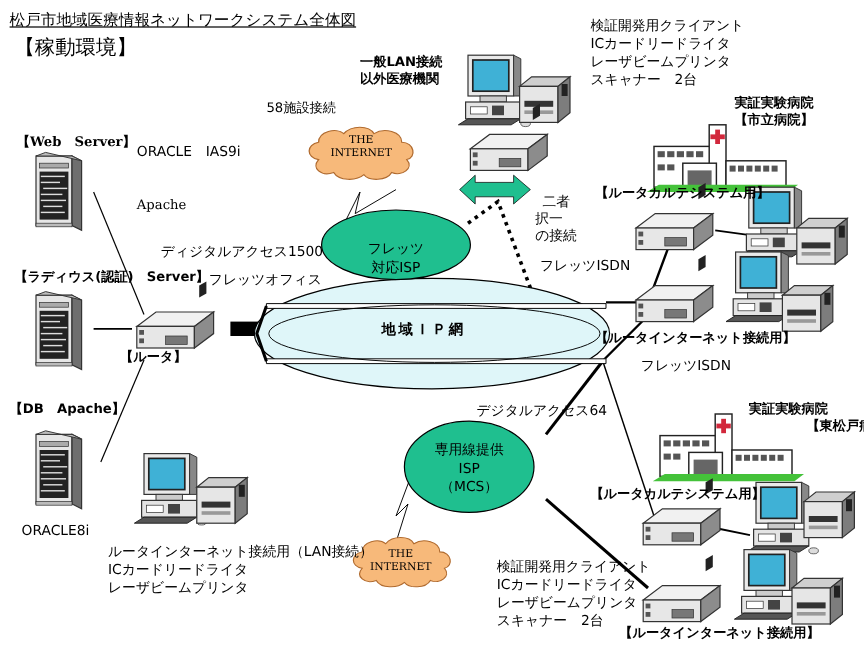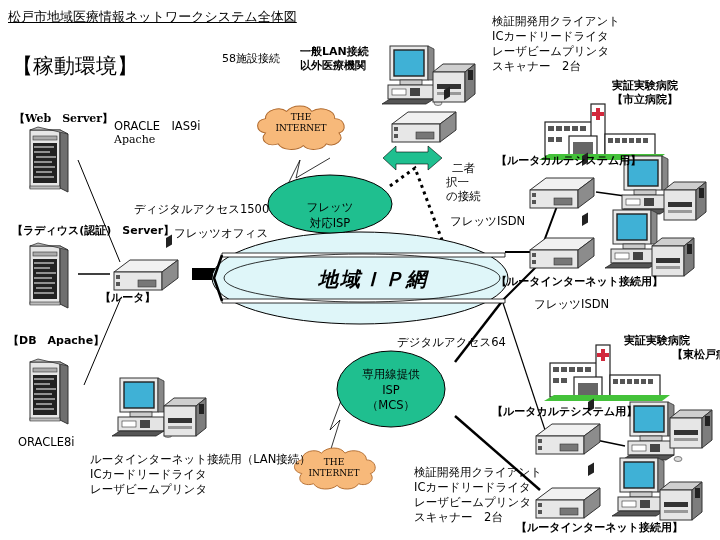--- a/index.html
+++ b/index.html
@@ -1,28 +1,28 @@
 <!DOCTYPE html>
 <html><head>
 <meta charset="utf-8">
 <style>
   html, body { margin: 0; padding: 0; background: #ffffff; }
   body { width: 720px; height: 540px; position: relative; overflow: hidden;
          font-family: "DejaVu Sans", sans-serif; color: #000; }
   #stage { position: absolute; left: 0; top: 0; width: 720px; height: 540px; }
   .t { position: absolute; white-space: pre; line-height: 1.15; }
   .title { font-size: 13px; text-decoration: underline; left: 8px; top: 11px; letter-spacing: 0px; font-family: Liberation Mono, monospace; }
-  .sub { font-size: 21px; left: 12px; top: 56px; font-family: Liberation Mono, monospace; }
-  .small { font-size: 11px; }
+  .sub { font-size: 17px; left: 12px; top: 31px; }
+  .small { font-size: 11px; margin-top: 31px; }
   .serif { font-family: "DejaVu Serif", serif; }
   .lbl { font-size: 11px; font-weight: bold; }
   .mid { font-size: 11.5px; }
   .cloudtxt { font-family: "DejaVu Serif", serif; font-size: 9px; text-align: center; position: absolute; line-height: 1.25; }
   .ellipsetxt { position: absolute; text-align: center; font-size: 11.5px; line-height: 1.35; }
-  .iptxt { position: absolute; font-size: 20px; font-weight: bold; font-style: italic; letter-spacing: 2px; }
+  .iptxt { position: absolute; font-size: 12px; font-weight: bold; letter-spacing: 2px; }
 </style>
 </head>
 <body>
 
 <svg id="stage" width="720" height="540" viewBox="0 0 720 540" xmlns="http://www.w3.org/2000/svg">
   <defs>
     <g id="server-tower">
       <rect x="0" y="0" width="30" height="58" fill="#e6e6e6" stroke="#333" stroke-width="1"></rect>
       <polygon points="30,0 38,4 38,62 30,58" fill="#6f6f6f" stroke="#333" stroke-width="1"></polygon>
       <polygon points="0,0 8,-3 38,4 30,0" fill="#bdbdbd" stroke="#333" stroke-width="0.8"></polygon>

